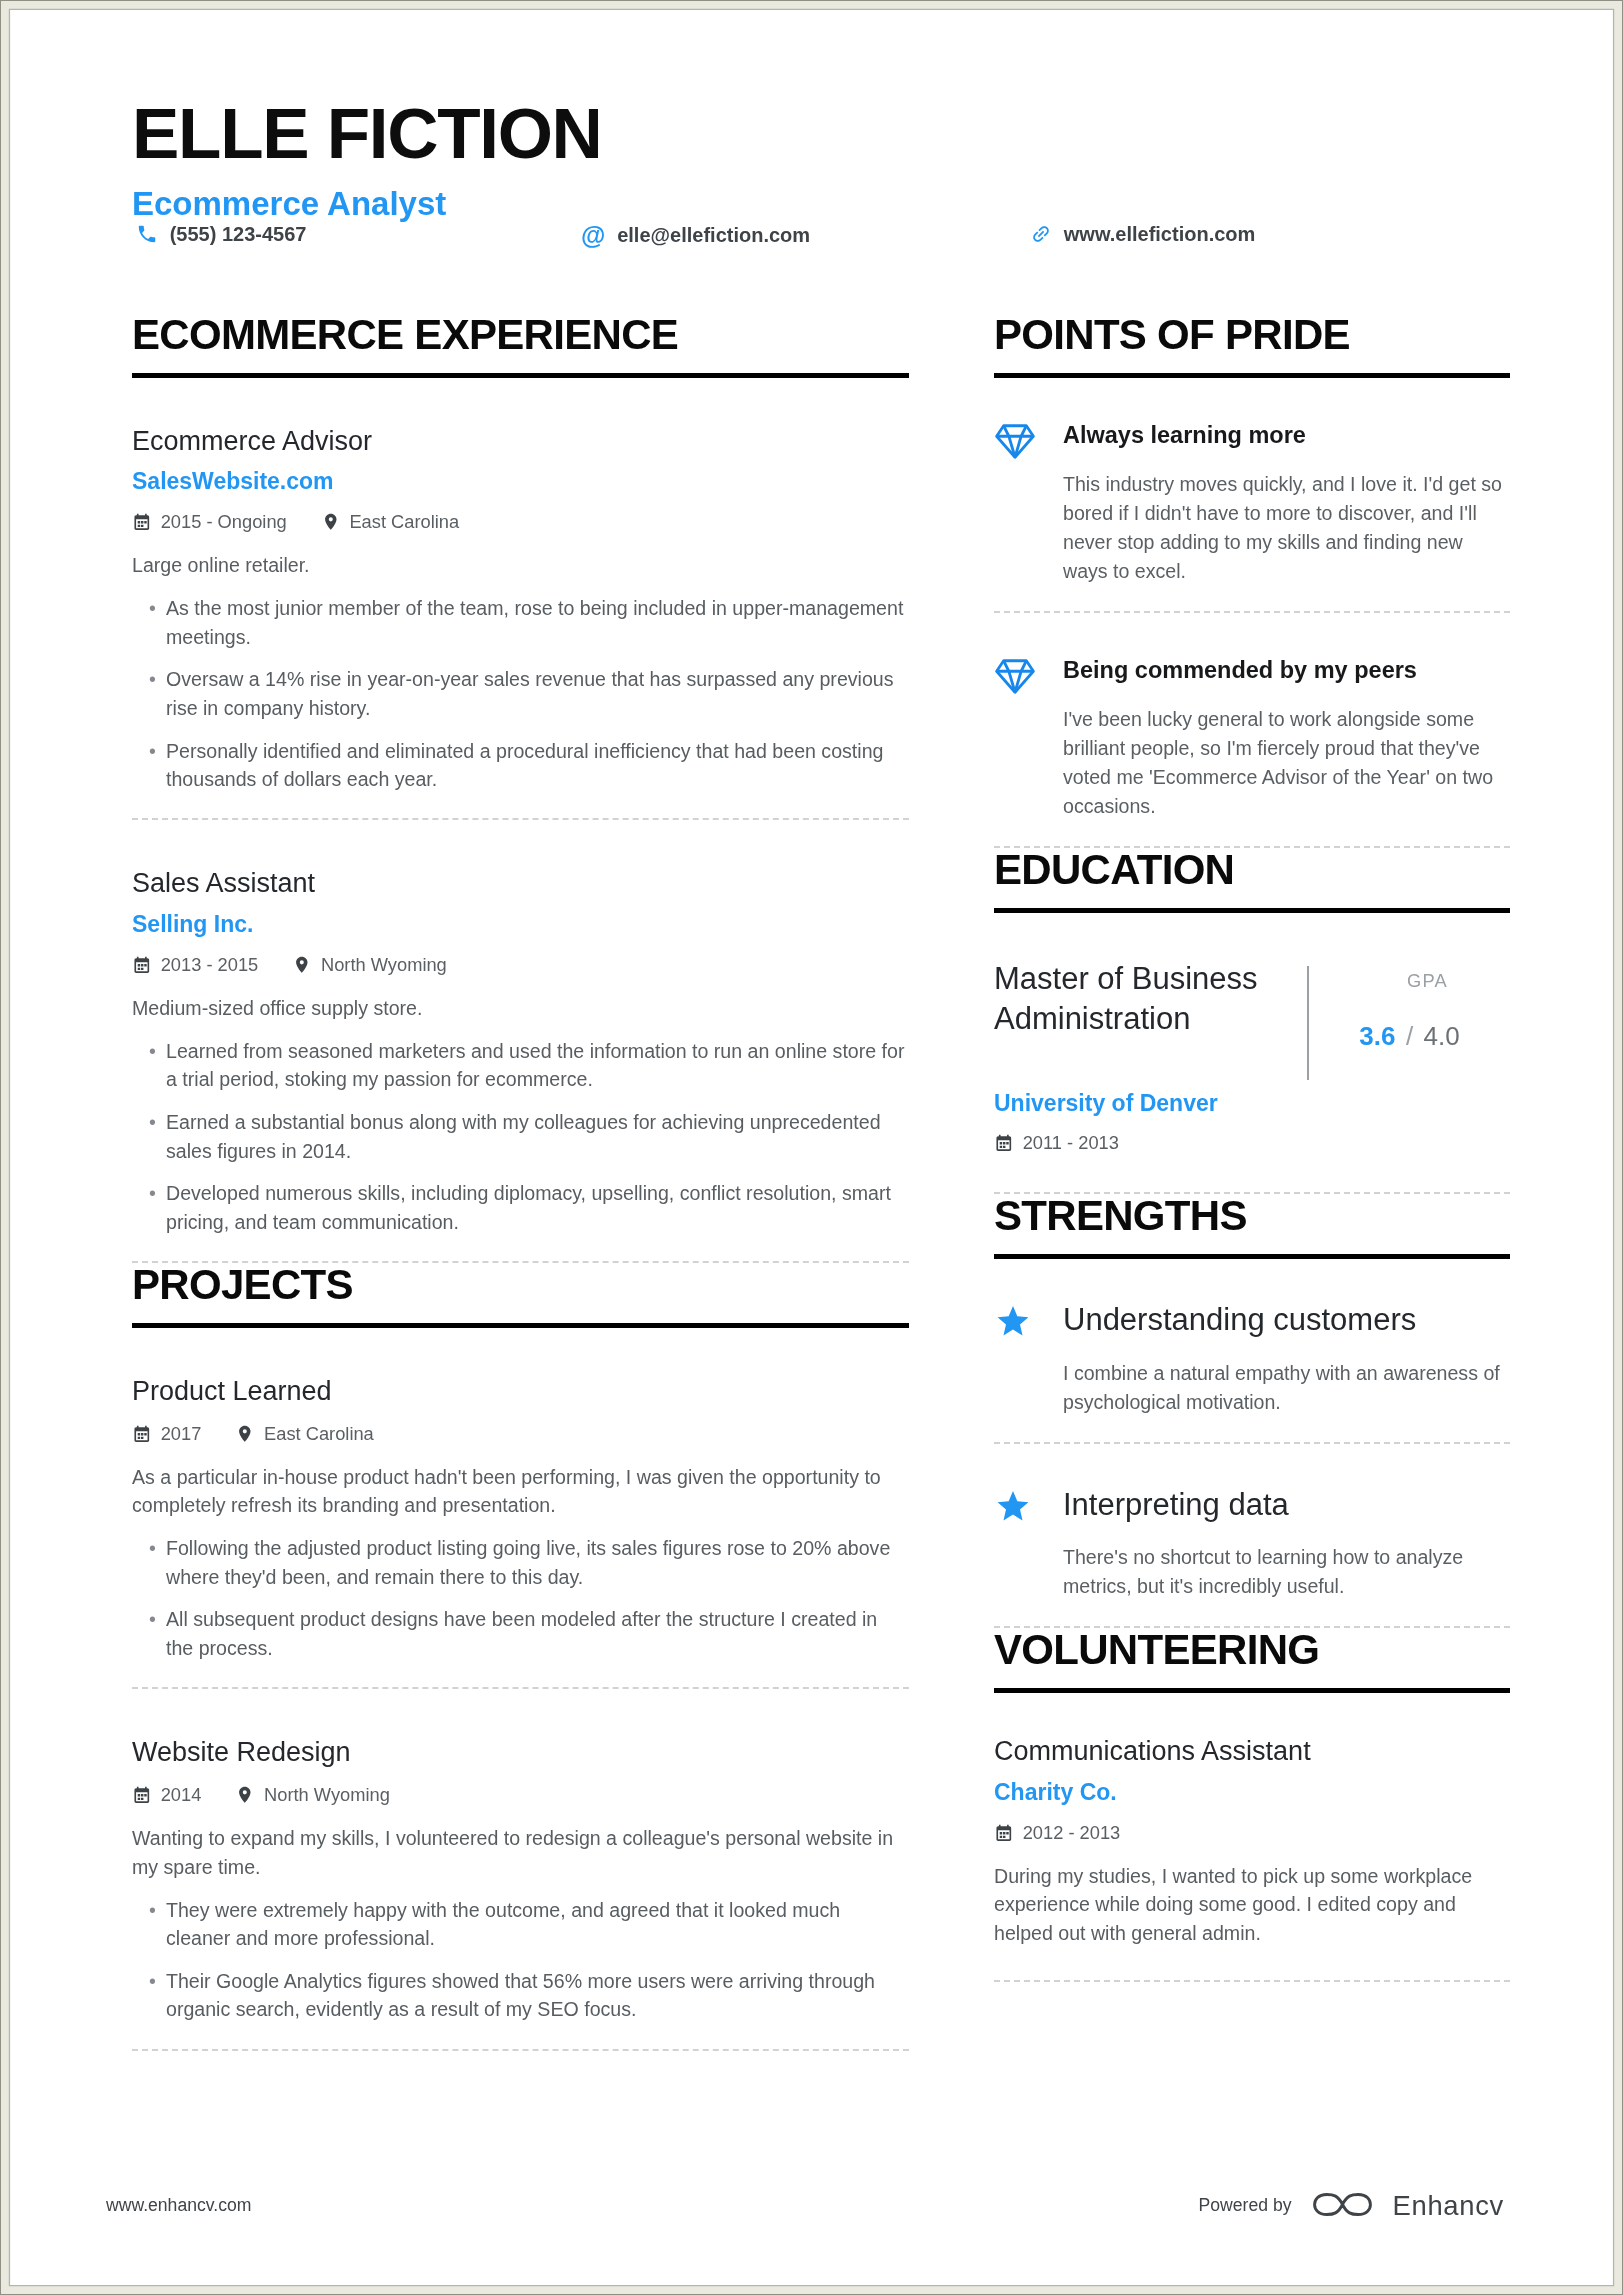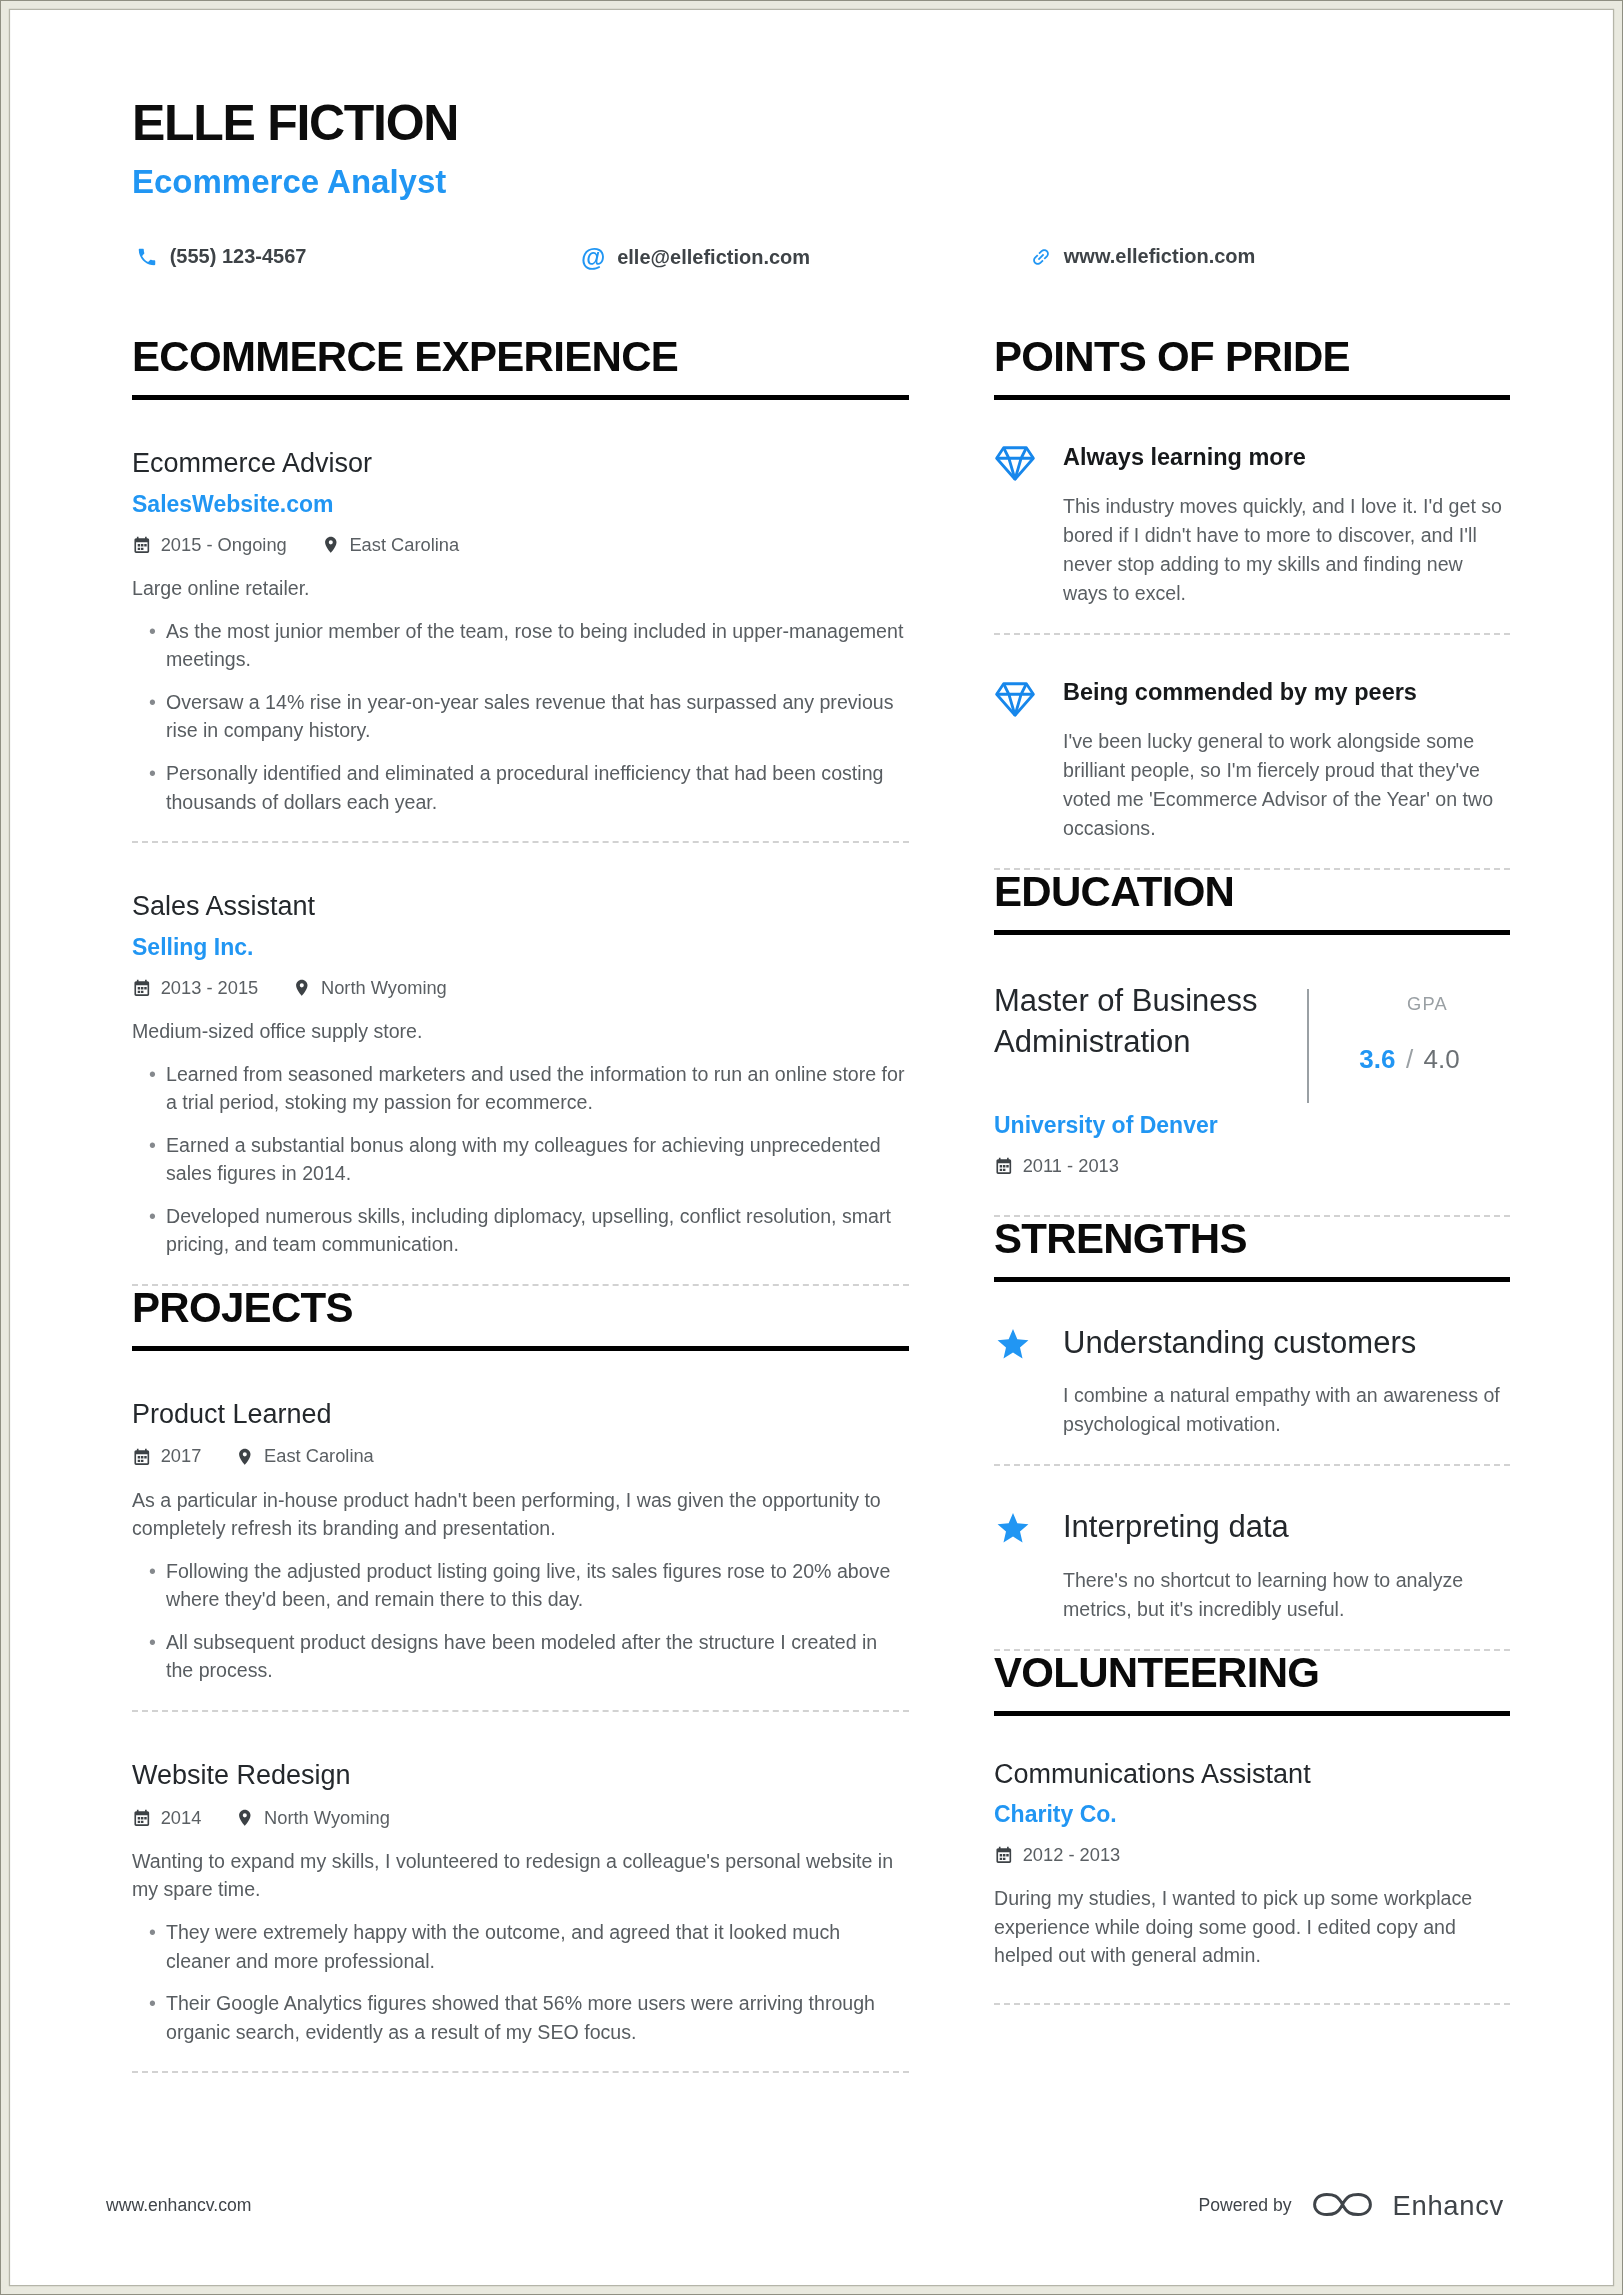--- a/index.html
+++ b/index.html
@@ -10,23 +10,23 @@
     background:#ffffff;
     border:1.3px solid #8f8f82;
     box-shadow: inset 0 0 0 7.8px #e9e9df, inset 0 0 0 9.1px #b5b5a9;
     font-family:"Liberation Sans","DejaVu Sans",sans-serif;
     color:#23272b;
     overflow:hidden;
   }
   .content { padding:97px 108px 0 131px; }
 
   
-  .name { font-size:50px; font-weight:700; letter-spacing:-1.3px; line-height:1.02; color:#0d0d0d; }
+  .name { font-size:71px; font-weight:700; letter-spacing:-1.3px; line-height:1.02; color:#0d0d0d; }
   .subtitle { margin-top:14.4px; font-size:33px; font-weight:700; color:#2196f3; }
-  .contact-row { position:relative; height:33px; margin-top:44px; }
+  .contact-row { position:relative; height:33px; }
   .contact-item { position:absolute; top:0; display:flex; align-items:center; gap:11.8px;
                   font-size:20px; font-weight:700; color:#3e4347; }
   .contact-item .ic { display:flex; align-items:center; }
   .c1 { left:3.9px; } .c2 { left:449px; } .c3 { left:898px; }
   .at-glyph { font-size:25px; font-weight:700; color:#2196f3; line-height:1; }
 
   
   .columns { display:flex; margin-top:57px; align-items:flex-start; }
   .col-left { width:777px; flex:none; }
   .col-right { width:516px; flex:none; margin-left:85px; }

